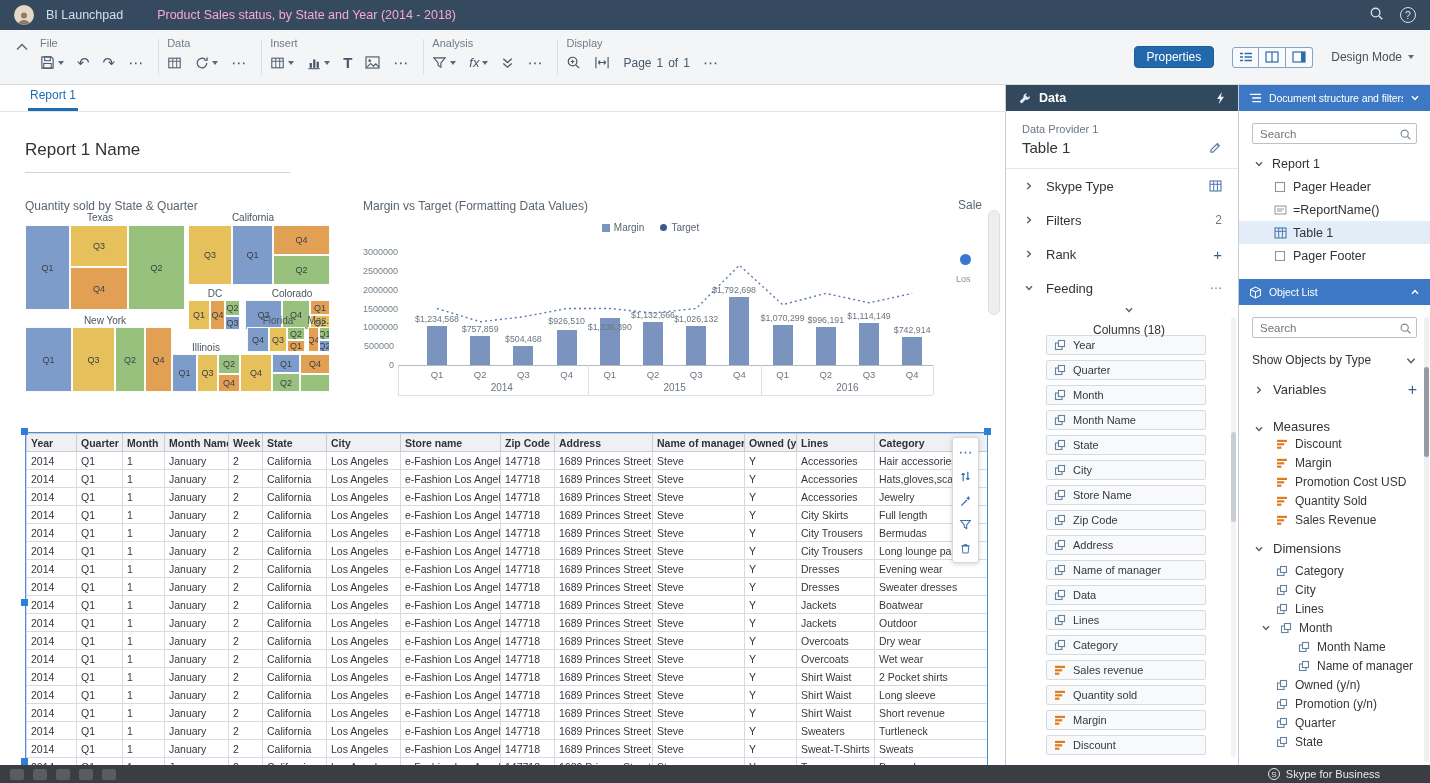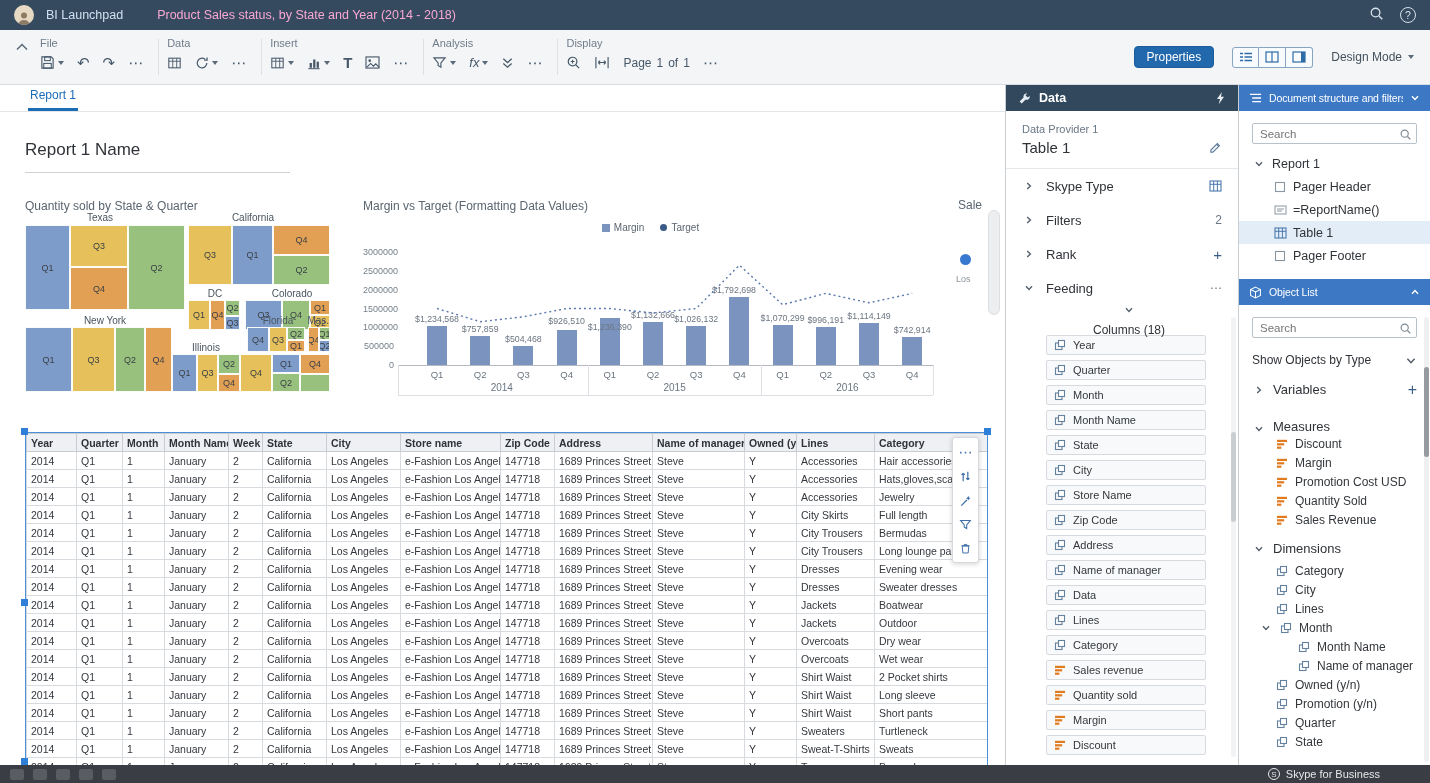--- a/index.html
+++ b/index.html
@@ -782,21 +782,21 @@
                 <td>January</td>
                 <td>2</td>
                 <td>California</td>
                 <td>Los Angeles</td>
                 <td>e-Fashion Los Angeles</td>
                 <td>147718</td>
                 <td>1689 Princes Street</td>
                 <td>Steve</td>
                 <td>Y</td>
                 <td>Shirt Waist</td>
-                <td>Short pants</td>
+                <td>Short revenue</td>
               </tr>
               <tr>
                 <td>2014</td>
                 <td>Q1</td>
                 <td>1</td>
                 <td>January</td>
                 <td>2</td>
                 <td>California</td>
                 <td>Los Angeles</td>
                 <td>e-Fashion Los Angeles</td>

